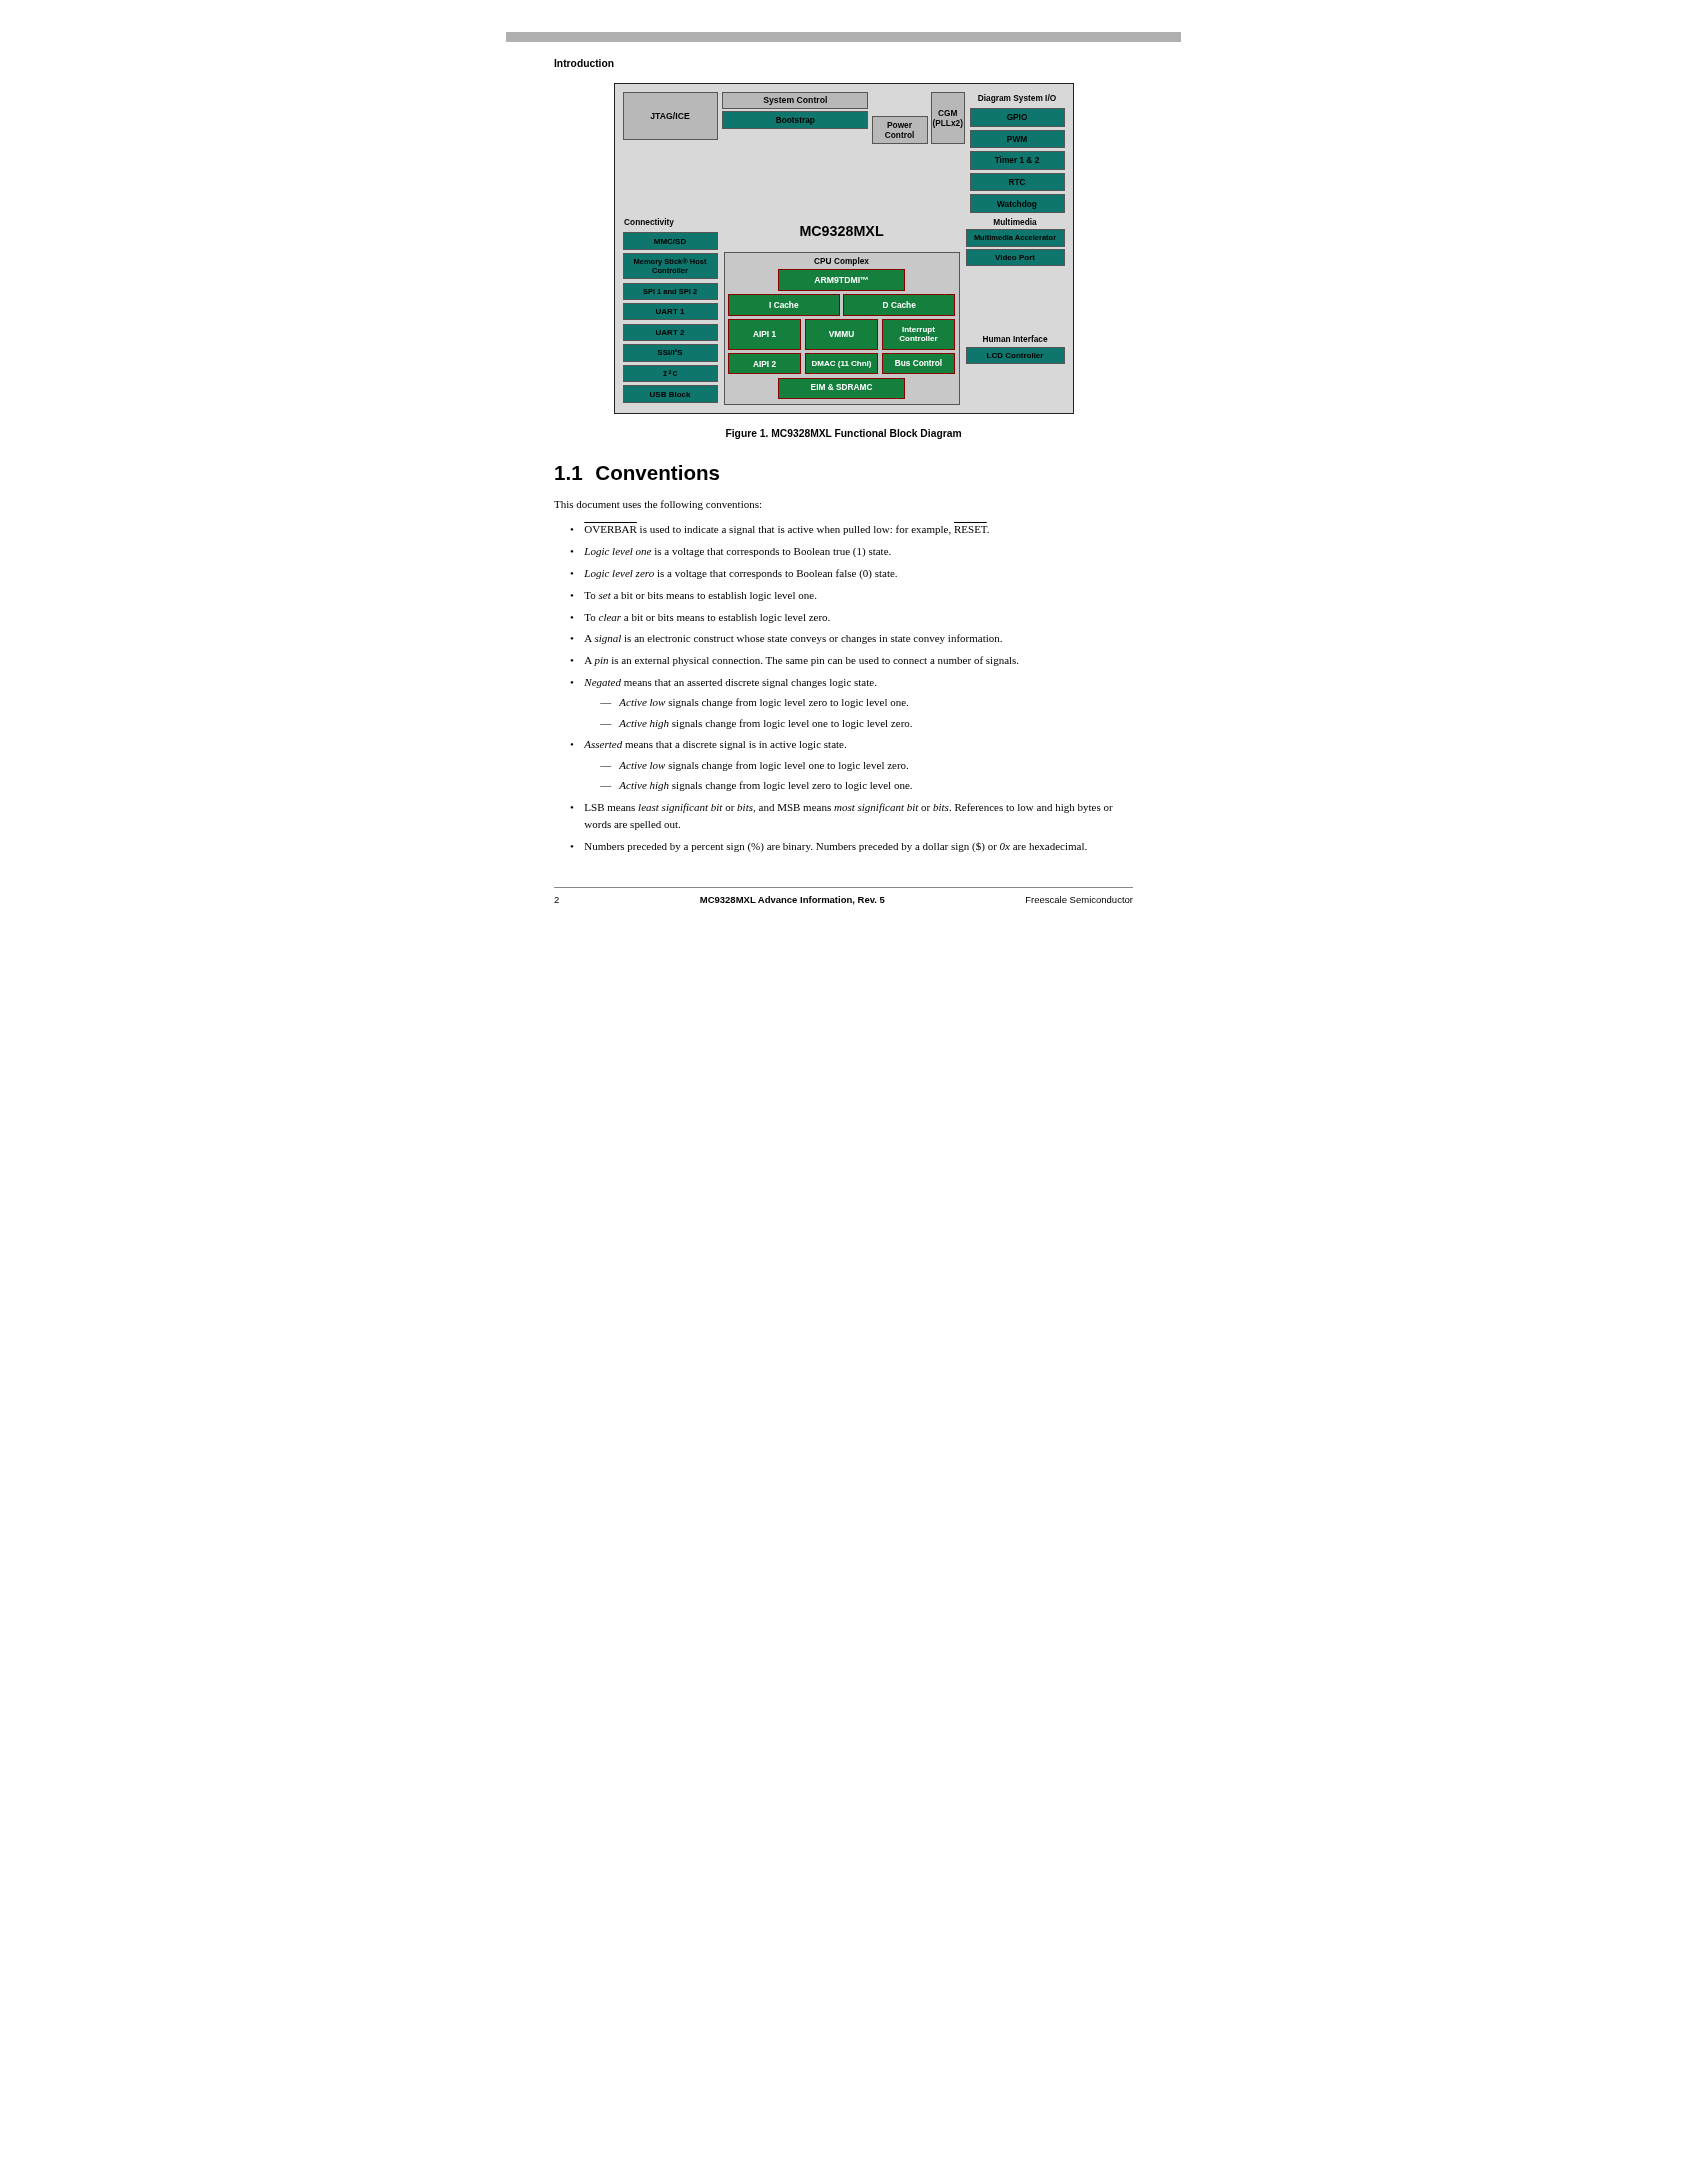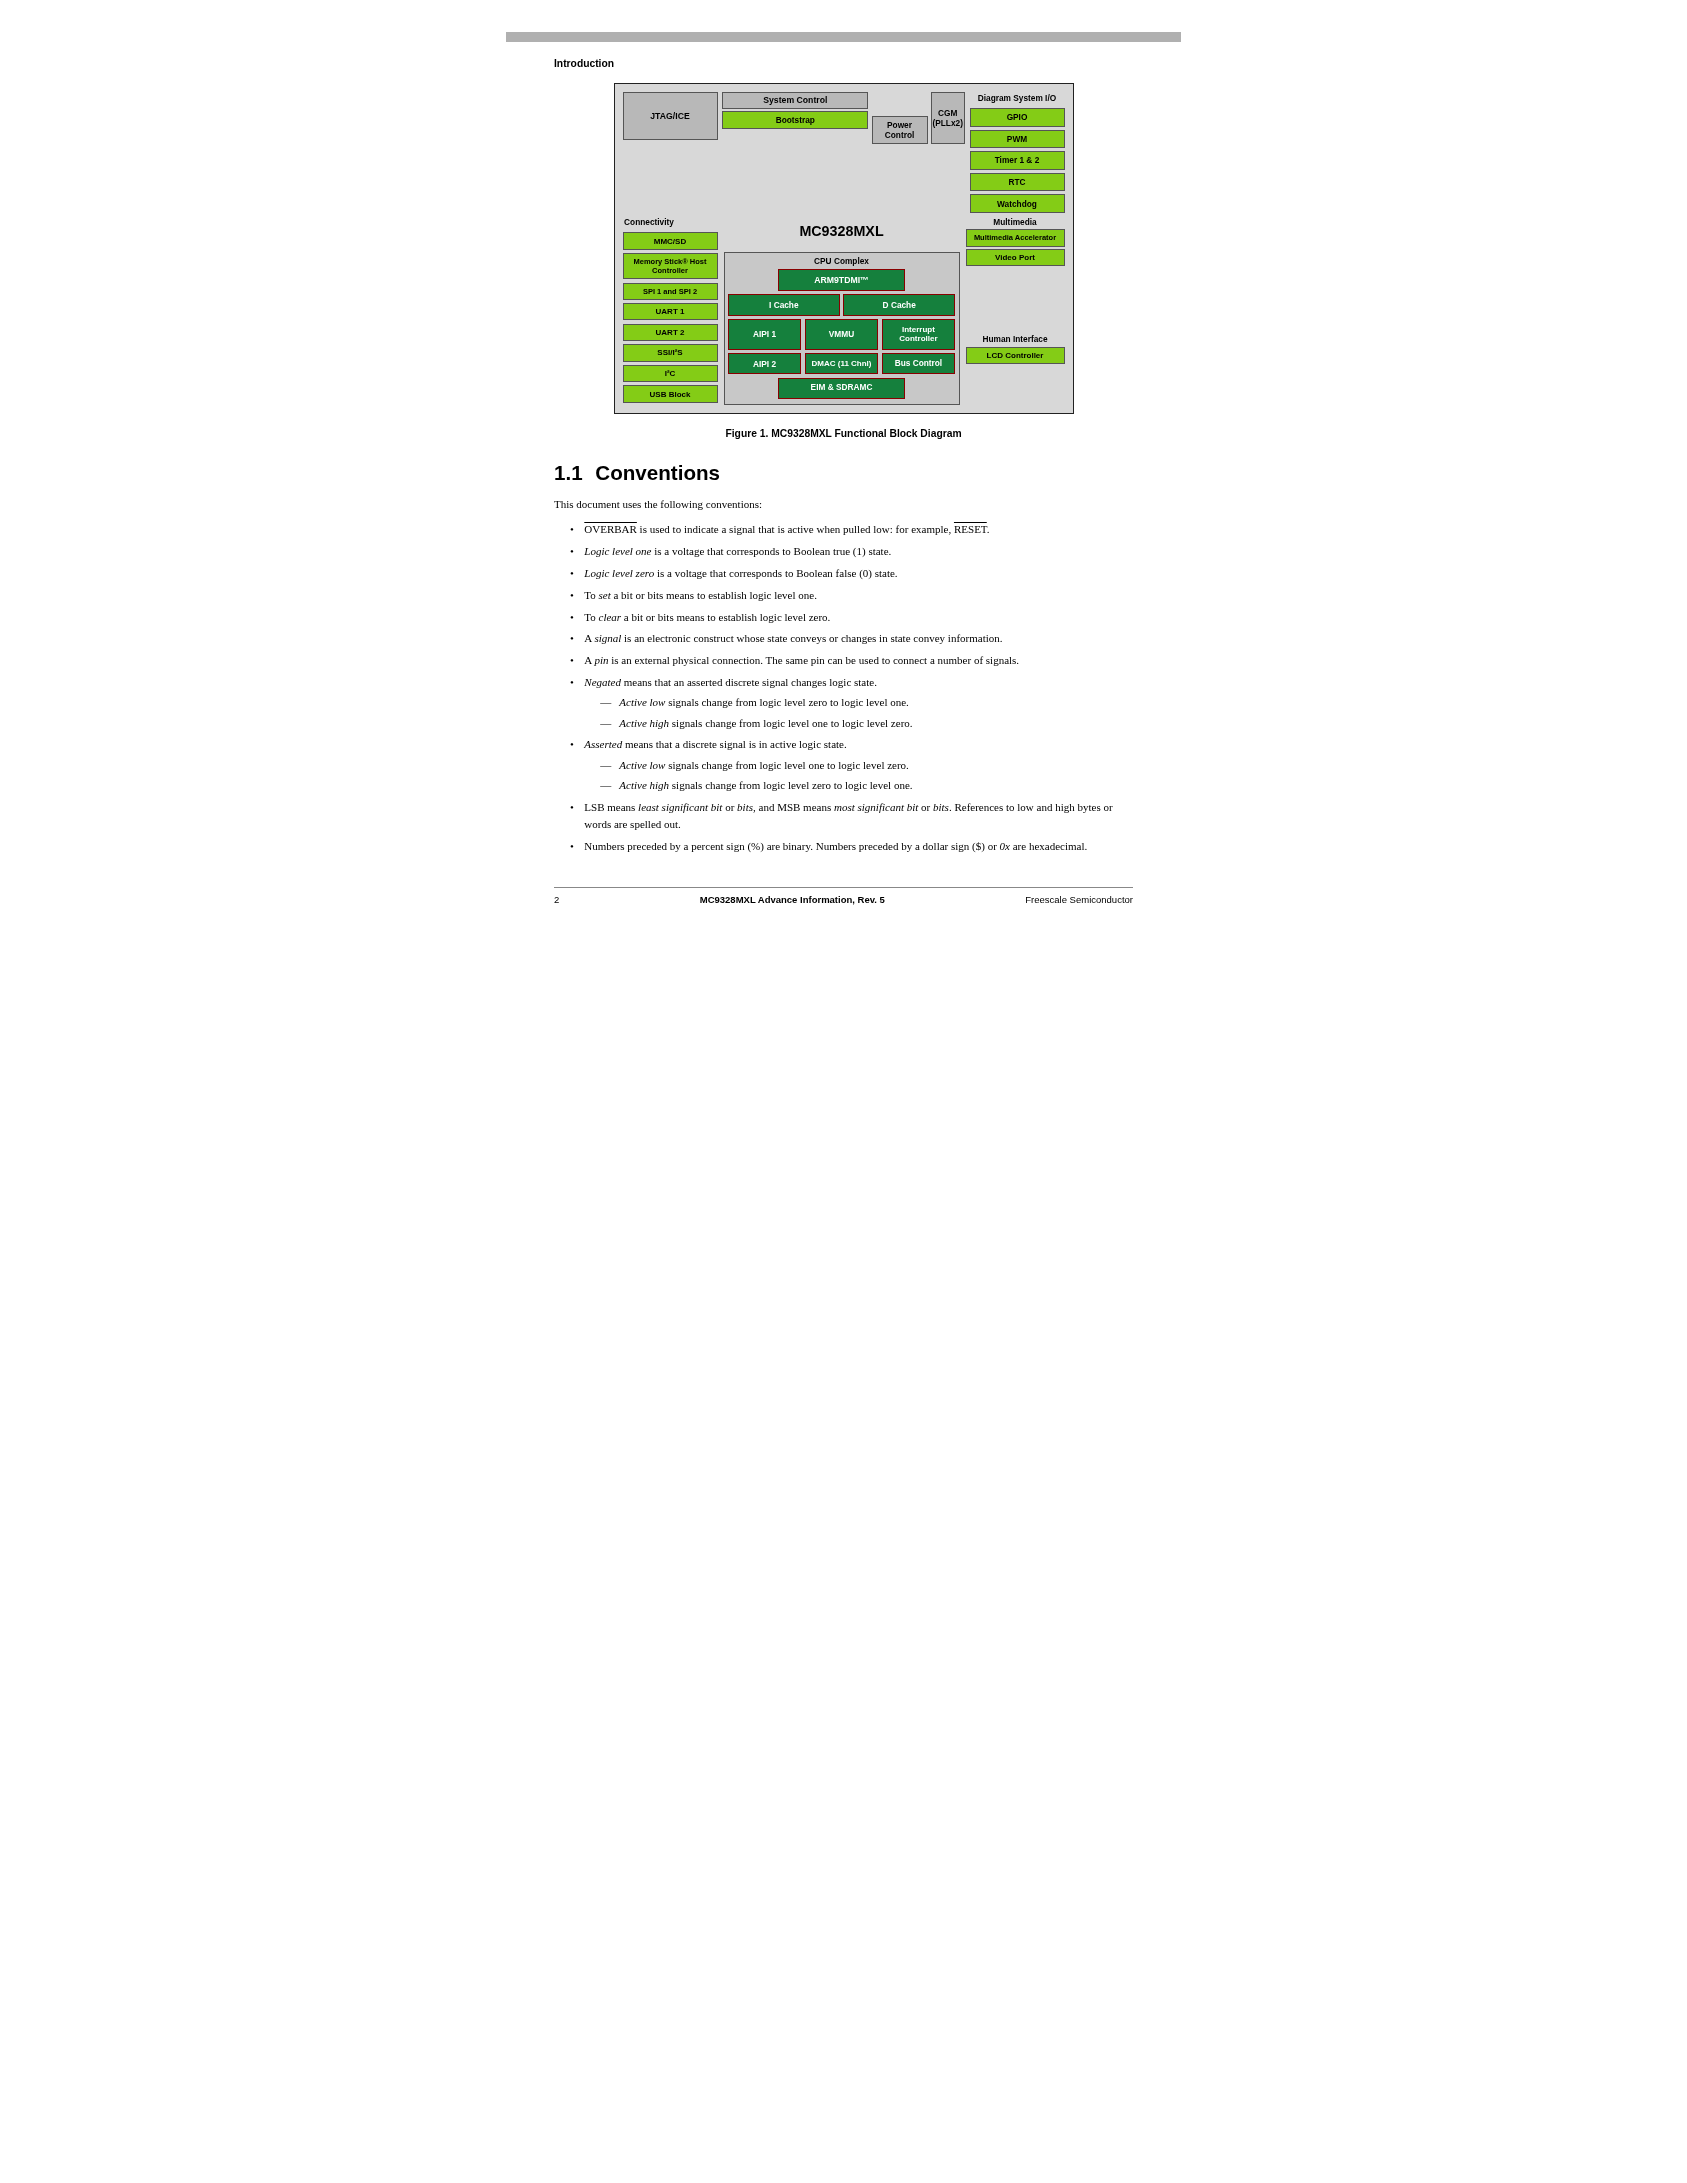--- a/index.html
+++ b/index.html
@@ -79,21 +79,21 @@
       font-size: 8.3px;
       font-weight: bold;
       text-align: center;
       padding: 4.8px 2.4px;
       display: flex;
       align-items: center;
       justify-content: center;
     }
 
     .block-white {
-      background: #84cc16;
+      background: #0f766e;
       border: 0.8px solid #555;
       text-align: center;
       font-family: Arial, sans-serif;
       font-size: 8.3px;
       font-weight: bold;
       padding: 3.2px 2.4px;
       display: flex;
       align-items: center;
       justify-content: center;
     }
@@ -314,21 +314,21 @@
         <div style="display:flex; gap:6px; align-items:flex-start;">
 
           <div style="width:95px; display:flex; flex-direction:column; gap:3.2px;">
             <div class="left-connectivity">Connectivity</div>
             <div class="block-white" style="font-size:8px;">MMC/SD</div>
             <div class="block-white" style="font-size:7.5px; line-height:1.2;">Memory Stick® Host Controller</div>
             <div class="block-white" style="font-size:7.5px; line-height:1.2;">SPI 1 and SPI 2</div>
             <div class="block-white" style="font-size:8px;">UART 1</div>
             <div class="block-white" style="font-size:8px;">UART 2</div>
             <div class="block-white" style="font-size:8px;">SSI/I²S</div>
-            <div class="block-white" style="font-size:8px;">I²C</div>
+            <div class="block-white" style="font-size:8px;font-family:Liberation Mono, monospace;">I²C</div>
             <div class="block-white" style="font-size:8px;">USB Block</div>
           </div>
 
           <div style="flex:1; display:flex; flex-direction:column; gap:3.2px;">
 
             <div class="diagram-title">MC9328MXL</div>
 
             <div class="cpu-complex-box">
               <div class="cpu-complex-title">CPU Complex</div>
 

